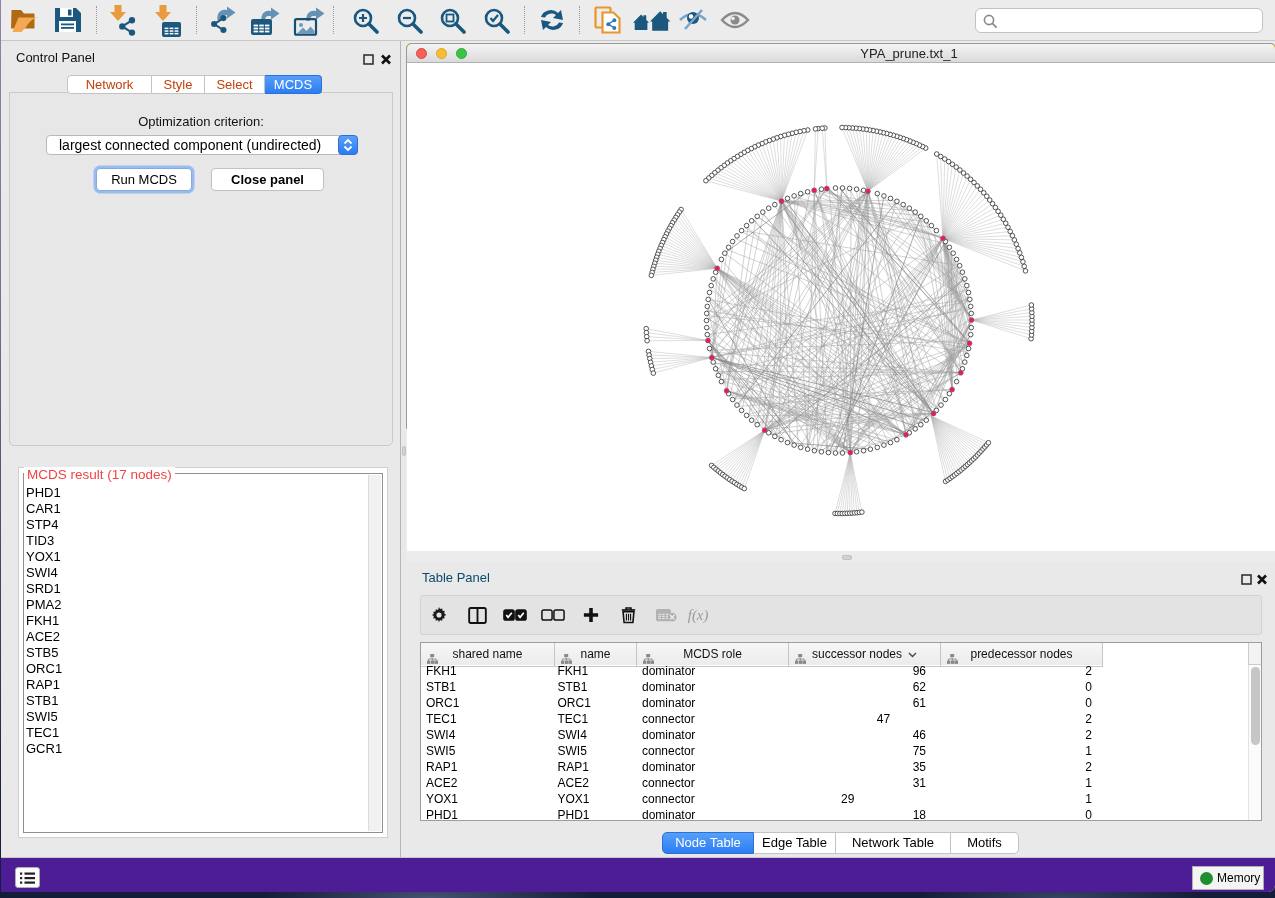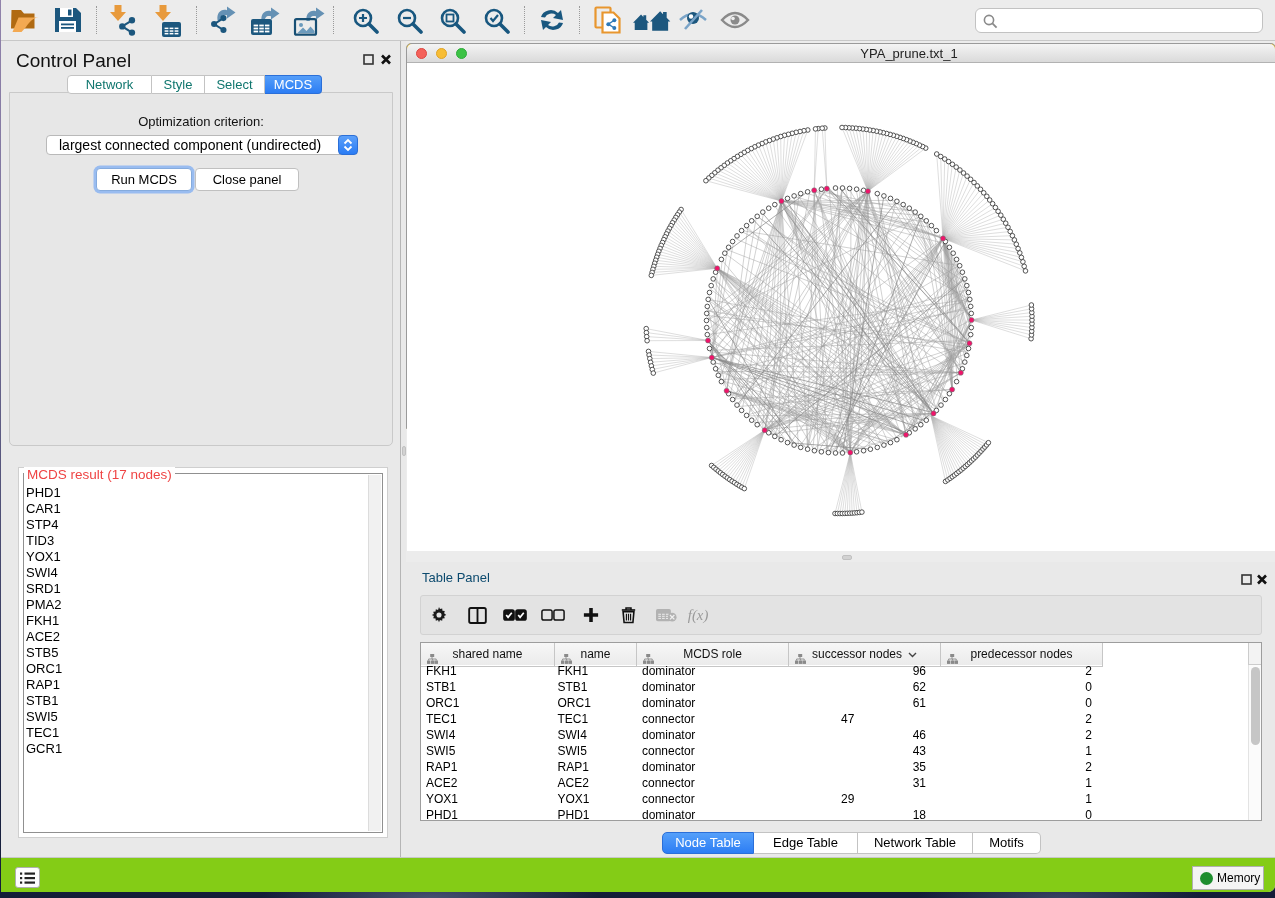--- a/index.html
+++ b/index.html
@@ -7,34 +7,34 @@
 body { background:radial-gradient(ellipse 260px 40px at 430px 898px, rgba(110,125,160,.55) 0%, rgba(110,125,160,0) 65%),radial-gradient(ellipse 220px 36px at 1060px 898px, rgba(90,105,140,.5) 0%, rgba(90,105,140,0) 65%),linear-gradient(180deg,#9183ab 0%,#7a729c 30%,#3a3f63 70%,#1b2342 88%,#141d38 100%); position:relative; }
 #app { position:absolute; left:1px; top:0; width:1274px; height:892px; background:#ececec; border-bottom-right-radius:7px; }
 
 #toolbar { position:absolute; left:0; top:0; width:1274px; height:41px; background:#ececec; border-bottom:1px solid #c8c8c8; }
 .tbi { position:absolute; top:0; height:40px; display:flex; align-items:center; justify-content:center; }
 .tsep { position:absolute; top:6px; height:28px; border-left:1px dotted #9a9a9a; }
 #search { position:absolute; left:974px; top:8px; width:288px; height:25px; background:#fff; border:1px solid #c2c2c2; border-radius:6px; }
 #search svg { position:absolute; left:6px; top:4px; }
 
 #cpanel { position:absolute; left:0; top:41px; width:400px; height:816px; background:#e9e9e9; border-right:1px solid #b5b5b5; }
-#cpanel .ptitle { position:absolute; left:15px; top:9px; font-size:19px; color:#111; }
+#cpanel .ptitle { position:absolute; left:15px; top:9px; font-size:13px; color:#111; }
 .wbtns { position:absolute; }
 .tabs { position:absolute; top:34px; left:66px; height:19px; display:flex; font-size:13px; }
-.tab { background:#ffffff; border:1px solid #c3c3c3; border-left:none; display:flex; align-items:center; justify-content:center; color:#0f766e; }
+.tab { background:#ffffff; border:1px solid #c3c3c3; border-left:none; display:flex; align-items:center; justify-content:center; color:#c2410c; }
 .tab.first { border-left:1px solid #c3c3c3; border-radius:4px 0 0 4px; }
 .tab.last { border-radius:0 4px 4px 0; }
 .tab.sel { background:linear-gradient(180deg,#559ef9 0%,#2c7df4 100%); border-color:#2b6fd8; color:#fff; }
 #cbody { position:absolute; left:8px; top:51px; width:384px; height:354px; border:1px solid #c9c9c9; border-radius:0 0 5px 5px; background:#e7e7e7; }
 #optlabel { position:absolute; top:73px; left:0; width:400px; text-align:center; font-size:13px; color:#111; }
 #combo { position:absolute; left:45px; top:94px; width:312px; height:20px; background:#fff; border:1px solid #b9b9b9; border-radius:4px; font-size:14px; line-height:18px; padding-left:12px; color:#000; }
 #combo .step { position:absolute; right:-1px; top:-1px; width:20px; height:20px; border-radius:4px; background:linear-gradient(180deg,#5ba0fa 0%,#2a7cf4 100%); border:1px solid #2b6fd8; }
 .btn { position:absolute; top:127px; height:23px; background:#fff; border:1px solid #c0c0c0; border-radius:4px; font-size:13px; text-align:center; line-height:21px; color:#000; }
 #runbtn { left:95px; width:96px; box-shadow:0 0 0 2.5px rgba(110,165,245,.65); border-color:#85abdd; }
-#closebtn { left:194px; width:104px; }
+#closebtn { left:210px; width:113px;font-weight:bold; }
 
 #mcdspane { position:absolute; left:17px; top:426px; width:370px; height:371px; background:#fff; border:1px solid #cfcfcf; }
 #mcdsbox { position:absolute; left:4px; top:5px; width:360px; height:360px; border:1px solid #909090; }
 #mcdslabel { position:absolute; left:0px; top:-7px; background:#fff; padding:0 3px; font-size:13.5px; color:#ef4444; white-space:nowrap; }
 #mcdslist { position:absolute; left:2px; top:1px; width:342px; height:356px; background:#fff; font-size:13px; line-height:16px; padding:10px 0 0 0; color:#000; }
 #mcdssb { position:absolute; right:1px; top:1px; width:13px; height:356px; background:#f1f1f1; border-left:1px solid #dcdcdc; }
 
 #netwin { position:absolute; left:405px; top:43px; width:870px; height:386px; background:#eab308; border:1px solid #9a9a9a; border-radius:5px 5px 0 0; }
 #nettitle { position:absolute; left:0; top:0; width:100%; height:19px; background:linear-gradient(180deg,#f4f4f4,#dadada); border-bottom:1px solid #b2b2b2; border-radius:5px 5px 0 0; }
 #nettitle .t { position:absolute; left:502px; top:0; transform:translateX(-50%); font-size:13px; line-height:19px; color:#222; }
@@ -50,21 +50,21 @@
 .trow { position:absolute; left:0; width:828px; height:16px; font-size:12px; line-height:16px; color:#000; }
 .trow span { position:absolute; }
 #tsb { position:absolute; right:0; top:0; width:13px; height:177px; background:#fbfbfb; border-left:1px solid #e3e3e3; }
 #tsbthumb { position:absolute; left:1.5px; top:24px; width:9px; height:78px; background:#c6c6c6; border-radius:5px; }
 .btabs { position:absolute; left:256px; top:270px; height:22px; display:flex; font-size:13px; }
 .btab { background:#fff; border:1px solid #c3c3c3; border-left:none; line-height:20px; color:#000; text-align:center; }
 .btab.first { border-left:1px solid #c3c3c3; border-radius:5px 0 0 5px; }
 .btab.last { border-radius:0 5px 5px 0; }
 .btab.sel { background:linear-gradient(180deg,#55a0fa 0%,#2c7df4 100%); border-color:#2b6fd8; color:#fff; }
 
-#statusbar { position:absolute; left:0; top:857px; width:1274px; height:35px; background:#84cc16; border-top:1px solid #c8c8c8; border-bottom-right-radius:7px; }
+#statusbar { position:absolute; left:0; top:857px; width:1274px; height:35px; background:#4c1d95; border-top:1px solid #c8c8c8; border-bottom-right-radius:7px; }
 #listbtn { position:absolute; left:14px; top:9px; width:25px; height:21px; background:#fdfdfd; border:1px solid #b0b0b0; border-radius:3px; }
 #membtn { position:absolute; left:1191px; top:8px; width:72px; height:24px; background:#f4f4f4; border:1px solid #b0b0b0; font-size:12px; color:#000; line-height:22px; padding-left:24px; }
 #membtn i { position:absolute; left:7px; top:4.5px; width:13px; height:13px; background:#1e8e2e; border-radius:50%; }
 .vsplit { position:absolute; left:400px; top:41px; width:5px; height:816px; background:#e9e9e9; }
 </style>
 </head>
 <body>
 <div id="app">
 <div id="toolbar">
       <div class="tbi" style="left:8px;width:32px">
@@ -732,35 +732,35 @@
           <span style="left:5px">ORC1</span>
           <span style="left:136.5px">ORC1</span>
           <span style="left:221px">dominator</span>
           <span style="left:420px;width:85px;text-align:right">61</span>
           <span style="left:586px;width:85px;text-align:right">0</span>
         </div>
         <div class="trow" style="top:67.5px">
           <span style="left:5px">TEC1</span>
           <span style="left:136.5px">TEC1</span>
           <span style="left:221px">connector</span>
-          <span style="left:420px;width:85px;text-align:left">47</span>
+          <span style="left:420px;width:85px;text-align:center">47</span>
           <span style="left:586px;width:85px;text-align:right">2</span>
         </div>
         <div class="trow" style="top:83.5px">
           <span style="left:5px">SWI4</span>
           <span style="left:136.5px">SWI4</span>
           <span style="left:221px">dominator</span>
           <span style="left:420px;width:85px;text-align:right">46</span>
           <span style="left:586px;width:85px;text-align:right">2</span>
         </div>
         <div class="trow" style="top:99.5px">
           <span style="left:5px">SWI5</span>
           <span style="left:136.5px">SWI5</span>
           <span style="left:221px">connector</span>
-          <span style="left:420px;width:85px;text-align:right">43</span>
+          <span style="left:420px;width:85px;text-align:right">75</span>
           <span style="left:586px;width:85px;text-align:right">1</span>
         </div>
         <div class="trow" style="top:115.5px">
           <span style="left:5px">RAP1</span>
           <span style="left:136.5px">RAP1</span>
           <span style="left:221px">dominator</span>
           <span style="left:420px;width:85px;text-align:right">35</span>
           <span style="left:586px;width:85px;text-align:right">2</span>
         </div>
         <div class="trow" style="top:131.5px">
@@ -784,21 +784,21 @@
           <span style="left:420px;width:85px;text-align:right">18</span>
           <span style="left:586px;width:85px;text-align:right">0</span>
         </div>
     <div id="tsb">
           <div id="tsbthumb"></div>
         </div>
         <div style="position:absolute;right:0;top:0;width:13px;height:22px;background:#f3f3f3;border-left:1px solid #cccccc;border-bottom:1px solid #cccccc"></div>
   </div>
   <div class="btabs">
         <div class="btab sel first" style="width:92px">Node Table</div>
-        <div class="btab " style="width:104px">Edge Table</div>
+        <div class="btab " style="width:82px">Edge Table</div>
         <div class="btab " style="width:115px">Network Table</div>
         <div class="btab last" style="width:68px">Motifs</div>
       </div>
 </div>
     <div id="statusbar">
   <div id="listbtn"><svg width="17" height="14" viewBox="0 0 17 14" style="margin:2.5px 0 0 3px">
           <g fill="#222">
             <rect x="1" y="1.5" width="2.2" height="2.2"></rect>
             <rect x="1" y="6" width="2.2" height="2.2"></rect>
             <rect x="1" y="10.5" width="2.2" height="2.2"></rect>

